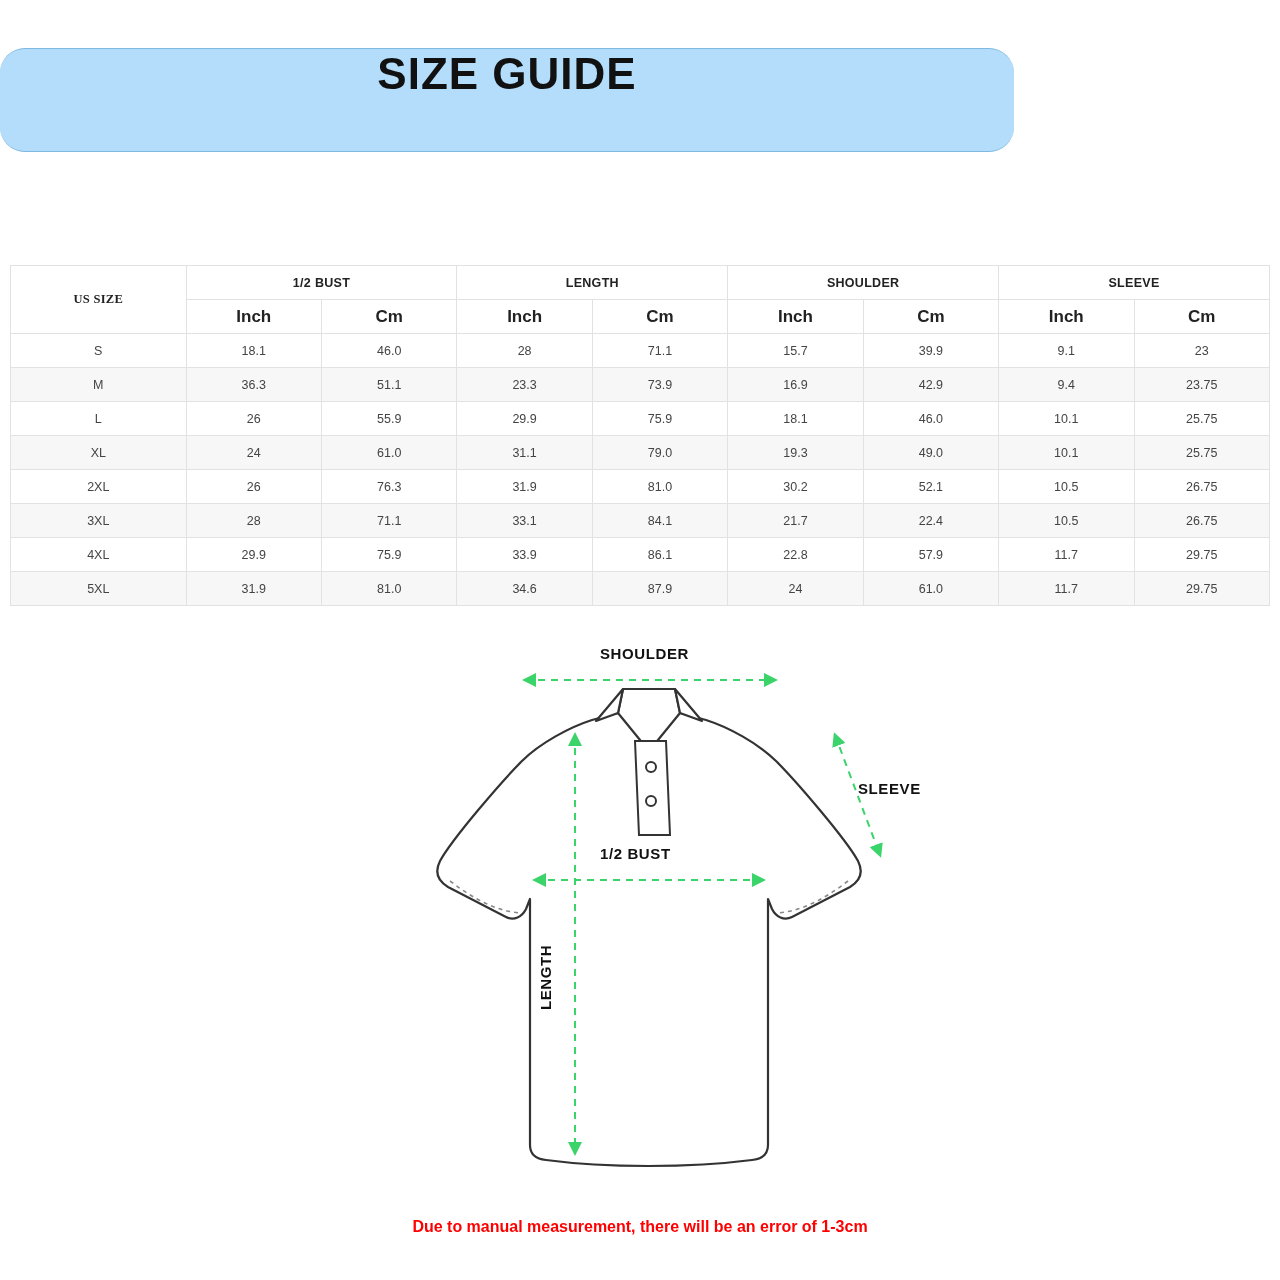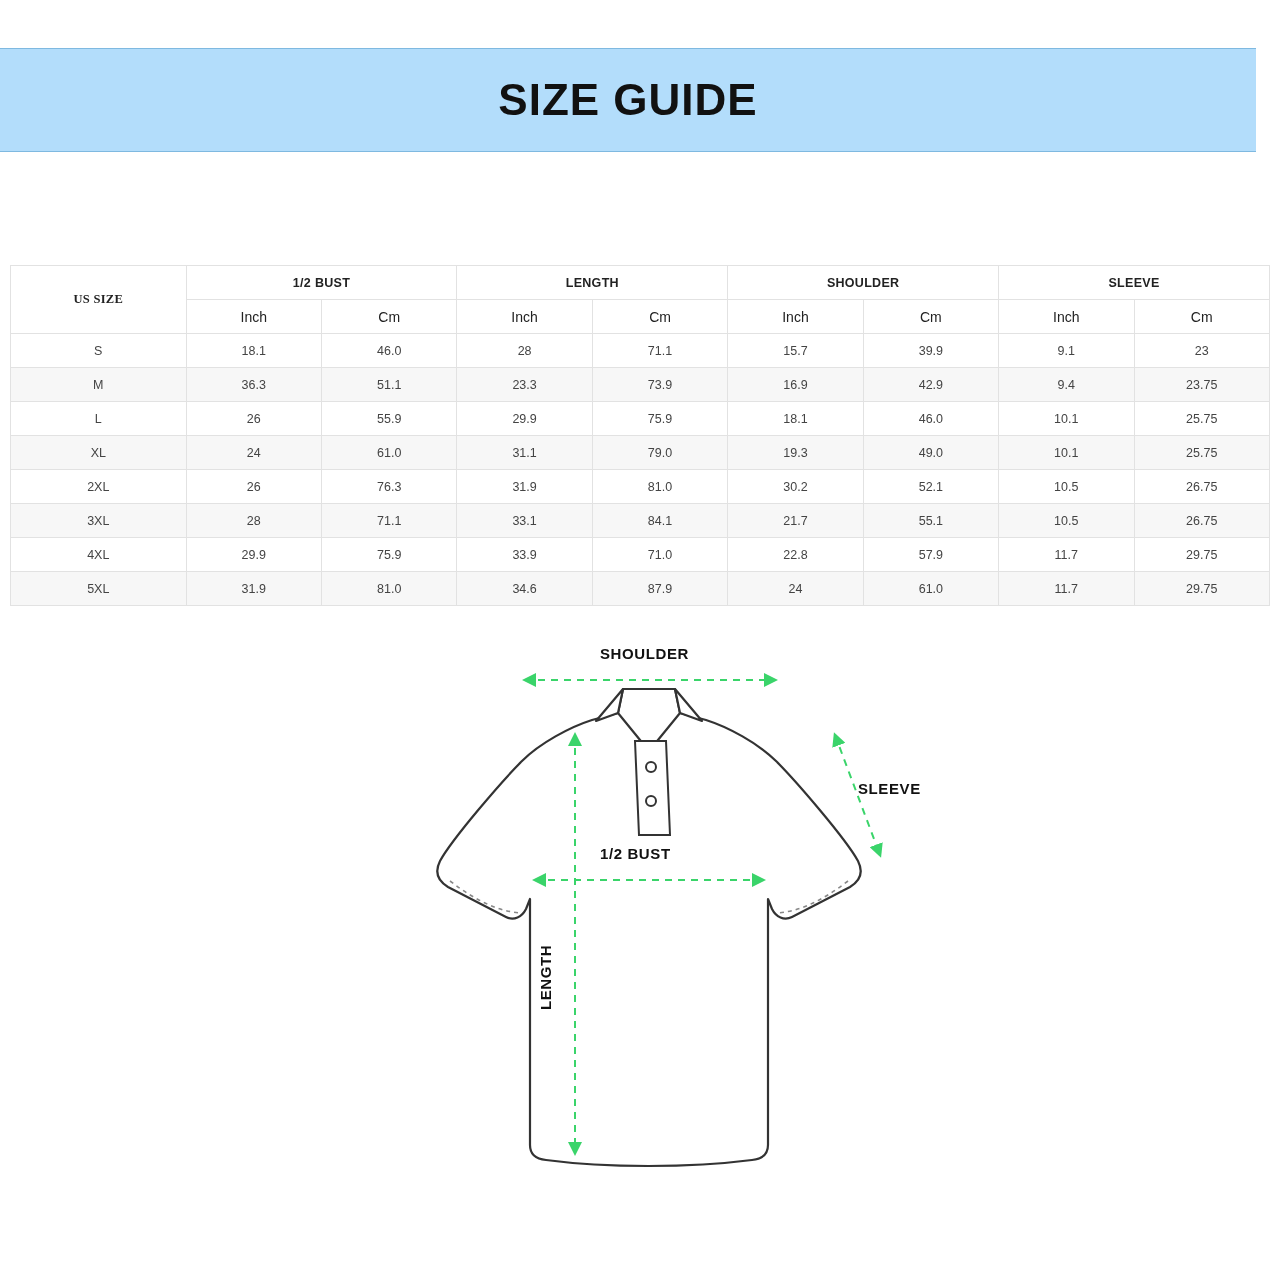--- a/index.html
+++ b/index.html
@@ -16,28 +16,28 @@
     width: 1280px;
     height: 1280px;
     overflow: hidden;
   }
 
   
   .banner {
     position: absolute;
     left: 0;
     top: 48px;
-    width: 1256px;
+    width: 1014px;
     height: 104px;
     background: #b3ddfb;
     border-top: 1px solid #7fb9e0;
     border-bottom: 1px solid #7fb9e0;
     display: flex;
-    align-items: center;
     justify-content: center;
+    border-radius: 25px;
   }
   .banner-title {
     font-size: 44px;
     font-weight: bold;
     letter-spacing: 1px;
     color: #111111;
     font-family: "Liberation Sans", sans-serif;
   }
 
   
@@ -62,22 +62,22 @@
   }
   table.size-table thead tr.grp th {
     height: 34px;
     font-weight: bold;
     font-size: 12.5px;
     color: #222222;
     letter-spacing: 0.3px;
   }
   table.size-table thead tr.unit th {
     height: 34px;
-    font-weight: normal;
-    font-size: 14px;
+    font-weight: bold;
+    font-size: 17px;
     color: #222222;
   }
   table.size-table tbody td {
     height: 34px;
     font-size: 12.5px;
     color: #444444;
   }
   table.size-table tbody tr:nth-child(even) {
     background: #f7f7f7;
   }
@@ -212,30 +212,30 @@
           <td>10.5</td>
           <td>26.75</td>
         </tr>
         <tr>
           <td>3XL</td>
           <td>28</td>
           <td>71.1</td>
           <td>33.1</td>
           <td>84.1</td>
           <td>21.7</td>
-          <td>55.1</td>
+          <td>22.4</td>
           <td>10.5</td>
           <td>26.75</td>
         </tr>
         <tr>
           <td>4XL</td>
           <td>29.9</td>
           <td>75.9</td>
           <td>33.9</td>
-          <td>71.0</td>
+          <td>86.1</td>
           <td>22.8</td>
           <td>57.9</td>
           <td>11.7</td>
           <td>29.75</td>
         </tr>
         <tr>
           <td>5XL</td>
           <td>31.9</td>
           <td>81.0</td>
           <td>34.6</td>
@@ -311,14 +311,15 @@
 
       <line x1="195" y1="110" x2="195" y2="528" stroke="#3ad46a" stroke-width="2" stroke-dasharray="7,6" marker-start="url(#ah2)" marker-end="url(#ah)"></line>
     </svg>
   </div>
 
   <div class="lbl lbl-shoulder">SHOULDER</div>
   <div class="lbl lbl-sleeve">SLEEVE</div>
   <div class="lbl lbl-bust">1/2  BUST</div>
   <div class="lbl lbl-length">LENGTH</div>
 
+  <div class="note">Due to manual measurement, there will be an error of 1-3cm</div>
 
 </div>
 
 </body></html>

